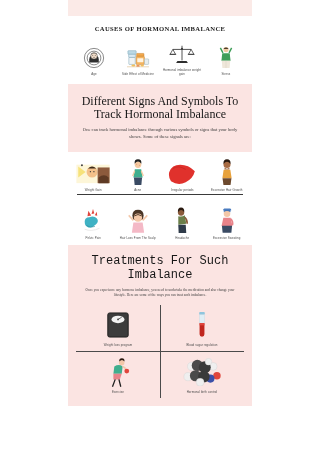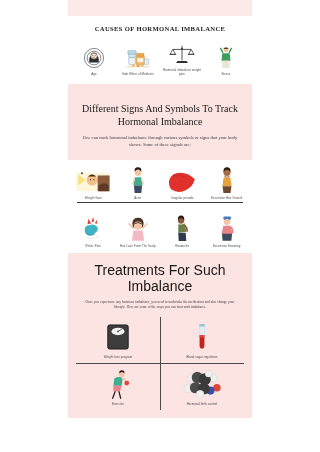--- a/index.html
+++ b/index.html
@@ -52,45 +52,45 @@
     color:#4a4a4a;
     letter-spacing:.1px;
     display:block;
     padding:0 1px;
   }
 
   
   .band{background:#fbe4e2;padding:11px 13px 12px 13px;text-align:center;}
   .band-title{
     font-family:"Liberation Serif",serif;
-    font-size:10px;
+    font-size:12px;
     line-height:12.5px;
     color:#181818;
-    margin:8px 0 7px 0;
+    margin:0 0 7px 0;
     font-weight:400;
   }
   .band-sub{
     font-family:"Liberation Serif",serif;
     font-size:4.6px;
     line-height:6.6px;
     color:#3c3c3c;
     margin:0;
   }
 
   
   .sym{background:#fff;padding:7px 3px 5px 3px;}
   .rule{height:1px;background:#3a3a3a;margin:2px 6px 0 6px;}
   .sym .ic{height:26px;}
 
   
   .treat{background:#fbe4e2;padding:9px 8px 8px 8px;}
   .treat-title{
     text-align:center;
-    font-family:Liberation Sans, sans-serif;
-    font-size:14px;
+    font-family:Liberation Mono, monospace;
+    font-size:12px;
     color:#171717;
     margin:0 0 6px 0;
     font-weight:400;
   }
   .treat-sub{
     text-align:center;
     font-family:"Liberation Serif",serif;
     font-size:3.5px;
     line-height:5px;
     color:#3d3d3d;

